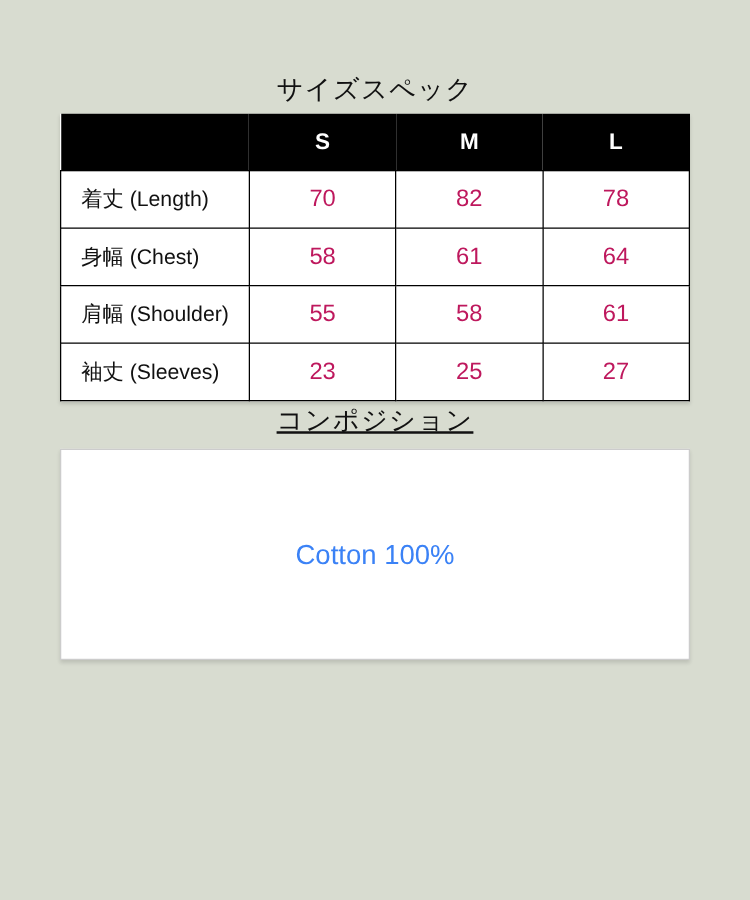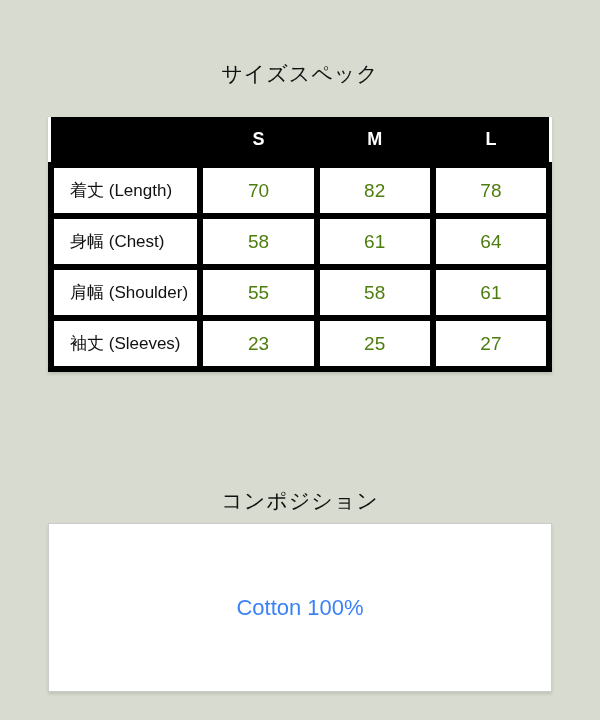--- a/index.html
+++ b/index.html
@@ -18,21 +18,22 @@
     margin: 0;
     text-align: center;
     font-size: 21px;
     line-height: 32px;
     font-weight: 500;
     letter-spacing: 1px;
     color: #111111;
   }
   #size-spec-title {
     margin-top: 58px;
-    margin-bottom: 27px;
+    margin-bottom: 1px;
+    font-family: Liberation Mono, monospace;
   }
   table.size-table {
     width: 504px;
     margin: 0 auto;
     border-collapse: collapse;
     background: #ffffff;
     box-shadow: 0 2px 3px rgba(0,0,0,0.15);
   }
   table.size-table col.label-col   { width: 30%; }
   table.size-table col.value-col   { width: 23.333%; }
@@ -41,43 +42,43 @@
     color: #ffffff;
     font-size: 18px;
     font-weight: 700;
     height: 45px;
     text-align: center;
     border: 0;
     padding: 0;
   }
   table.size-table tbody th,
   table.size-table tbody td {
-    border: 6px solid #000000;
+    border: 1px solid #000000;
     height: 45px;
     padding: 0;
     background: #ffffff;
   }
   table.size-table tbody th {
     text-align: left;
     padding-left: 16px;
     font-size: 17px;
     font-weight: 400;
     color: #111111;
     white-space: nowrap;
   }
   table.size-table tbody td {
     text-align: center;
     font-size: 19px;
     font-weight: 400;
-    color: #4d7c0f;
+    color: #be185d;
   }
   
   #composition-title {
-    margin-top: 113px;
     margin-bottom: 6px;
+    text-decoration: underline;
   }
   .composition-box {
     width: 502px;
     height: 167px;
     margin: 0 auto;
     background: #ffffff;
     border: 1px solid #cccccc;
     box-shadow: 0 2px 3px rgba(0,0,0,0.12);
     display: flex;
     align-items: center;

